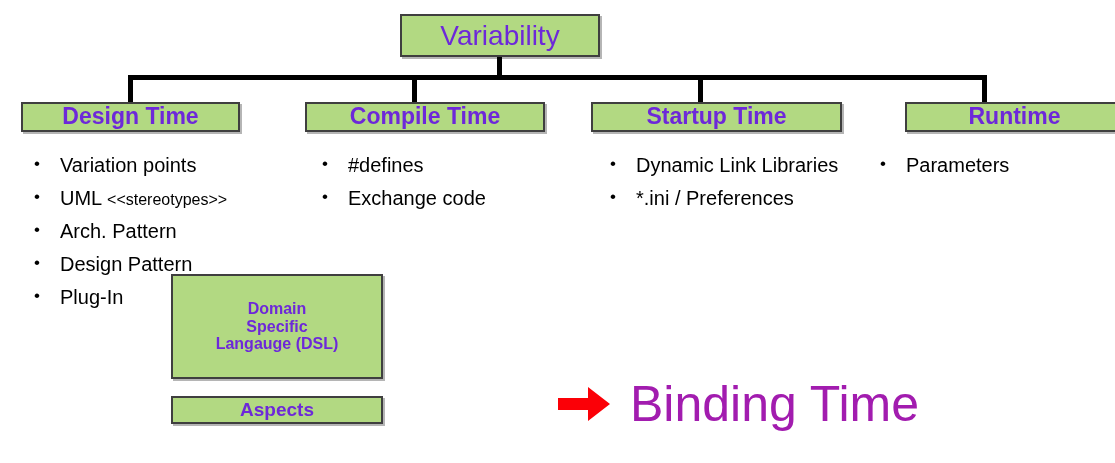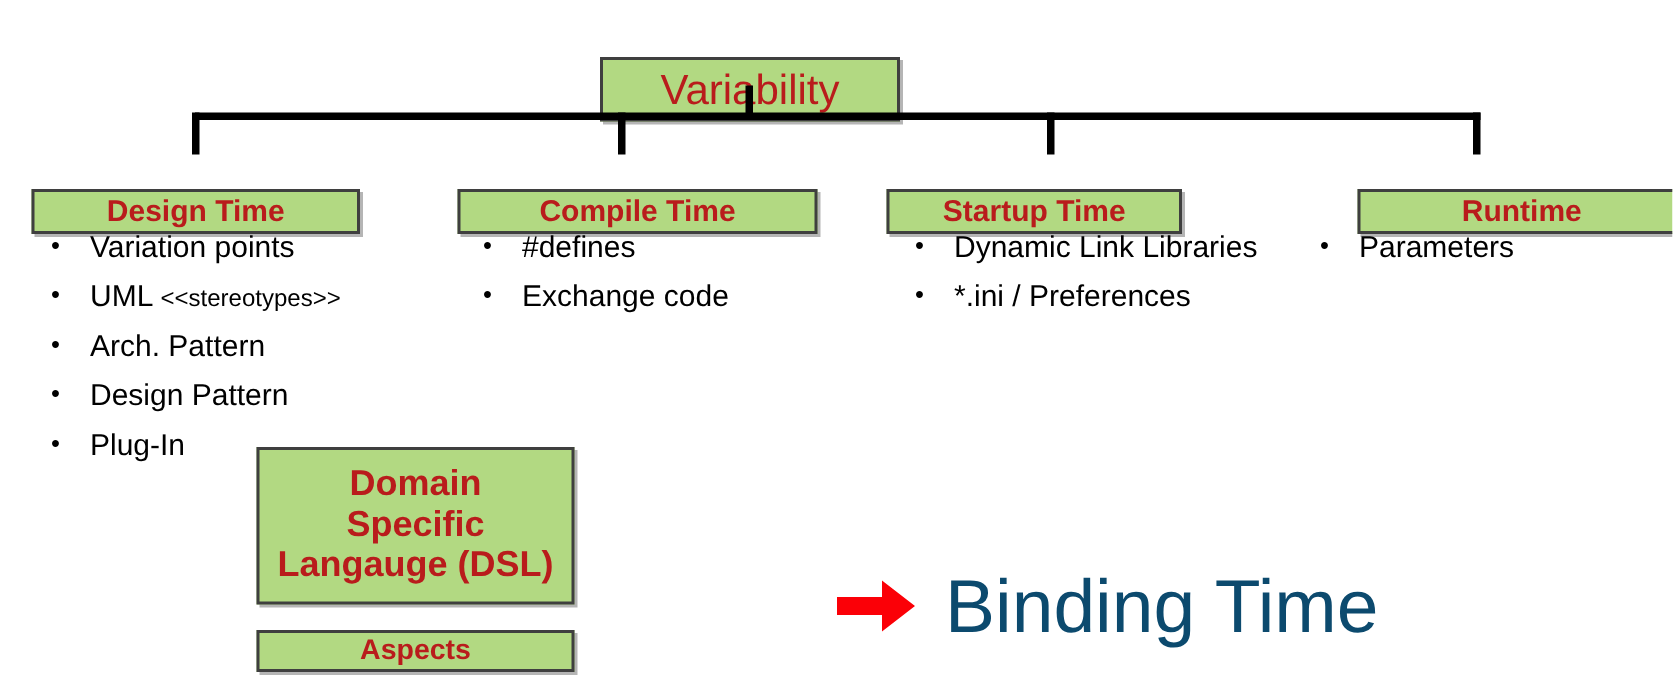--- a/index.html
+++ b/index.html
@@ -23,54 +23,53 @@
   
   .gbox {
     position: absolute;
     background: #b2d982;
     border: 2px solid #3f3f3f;
     box-sizing: border-box;
     display: flex;
     align-items: center;
     justify-content: center;
     text-align: center;
-    color: #b91c1c;
+    color: #6d28d9;
     line-height: 1.12;
-    margin-top: 24px;
   }
   .gbox.shadowed {
     box-shadow: 2px 2px 0 rgba(120,120,120,0.55);
   }
 
   #box-variability {
     left: 400px;
     top: 14px;
     width: 200px;
     height: 43px;
     font-size: 28px;
     font-weight: 400;
   }
 
   .tier-box {
     top: 102px;
     height: 30px;
-    font-size: 20px;
+    font-size: 23px;
     font-weight: bold;
   }
   #box-design-time   { left: 21px;  width: 219px; }
   #box-compile-time  { left: 305px; width: 240px; }
-  #box-startup-time  { left: 591px; width: 197px; }
+  #box-startup-time  { left: 591px; width: 251px; }
   #box-runtime       { left: 905px; width: 219px; }
 
   #box-dsl {
     left: 171px;
     top: 274px;
     width: 212px;
     height: 105px;
-    font-size: 24px;
+    font-size: 16px;
     font-weight: bold;
     flex-direction: column;
     justify-content: center;
   }
   #box-dsl .dsl-line { display: block; }
 
   #box-aspects {
     left: 171px;
     top: 396px;
     width: 212px;
@@ -133,21 +132,21 @@
     gap: 18px;
   }
   #binding-arrow-icon {
     width: 56px;
     height: 42px;
     flex: 0 0 56px;
     display: block;
   }
   #binding-label {
     font-size: 50px;
-    color: #0c4a6e;
+    color: #a21caf;
     line-height: 1;
     white-space: nowrap;
   }
 </style>
 </head>
 <body>
 
 <div id="canvas">
 
   <div class="gbox shadowed" id="box-variability">

